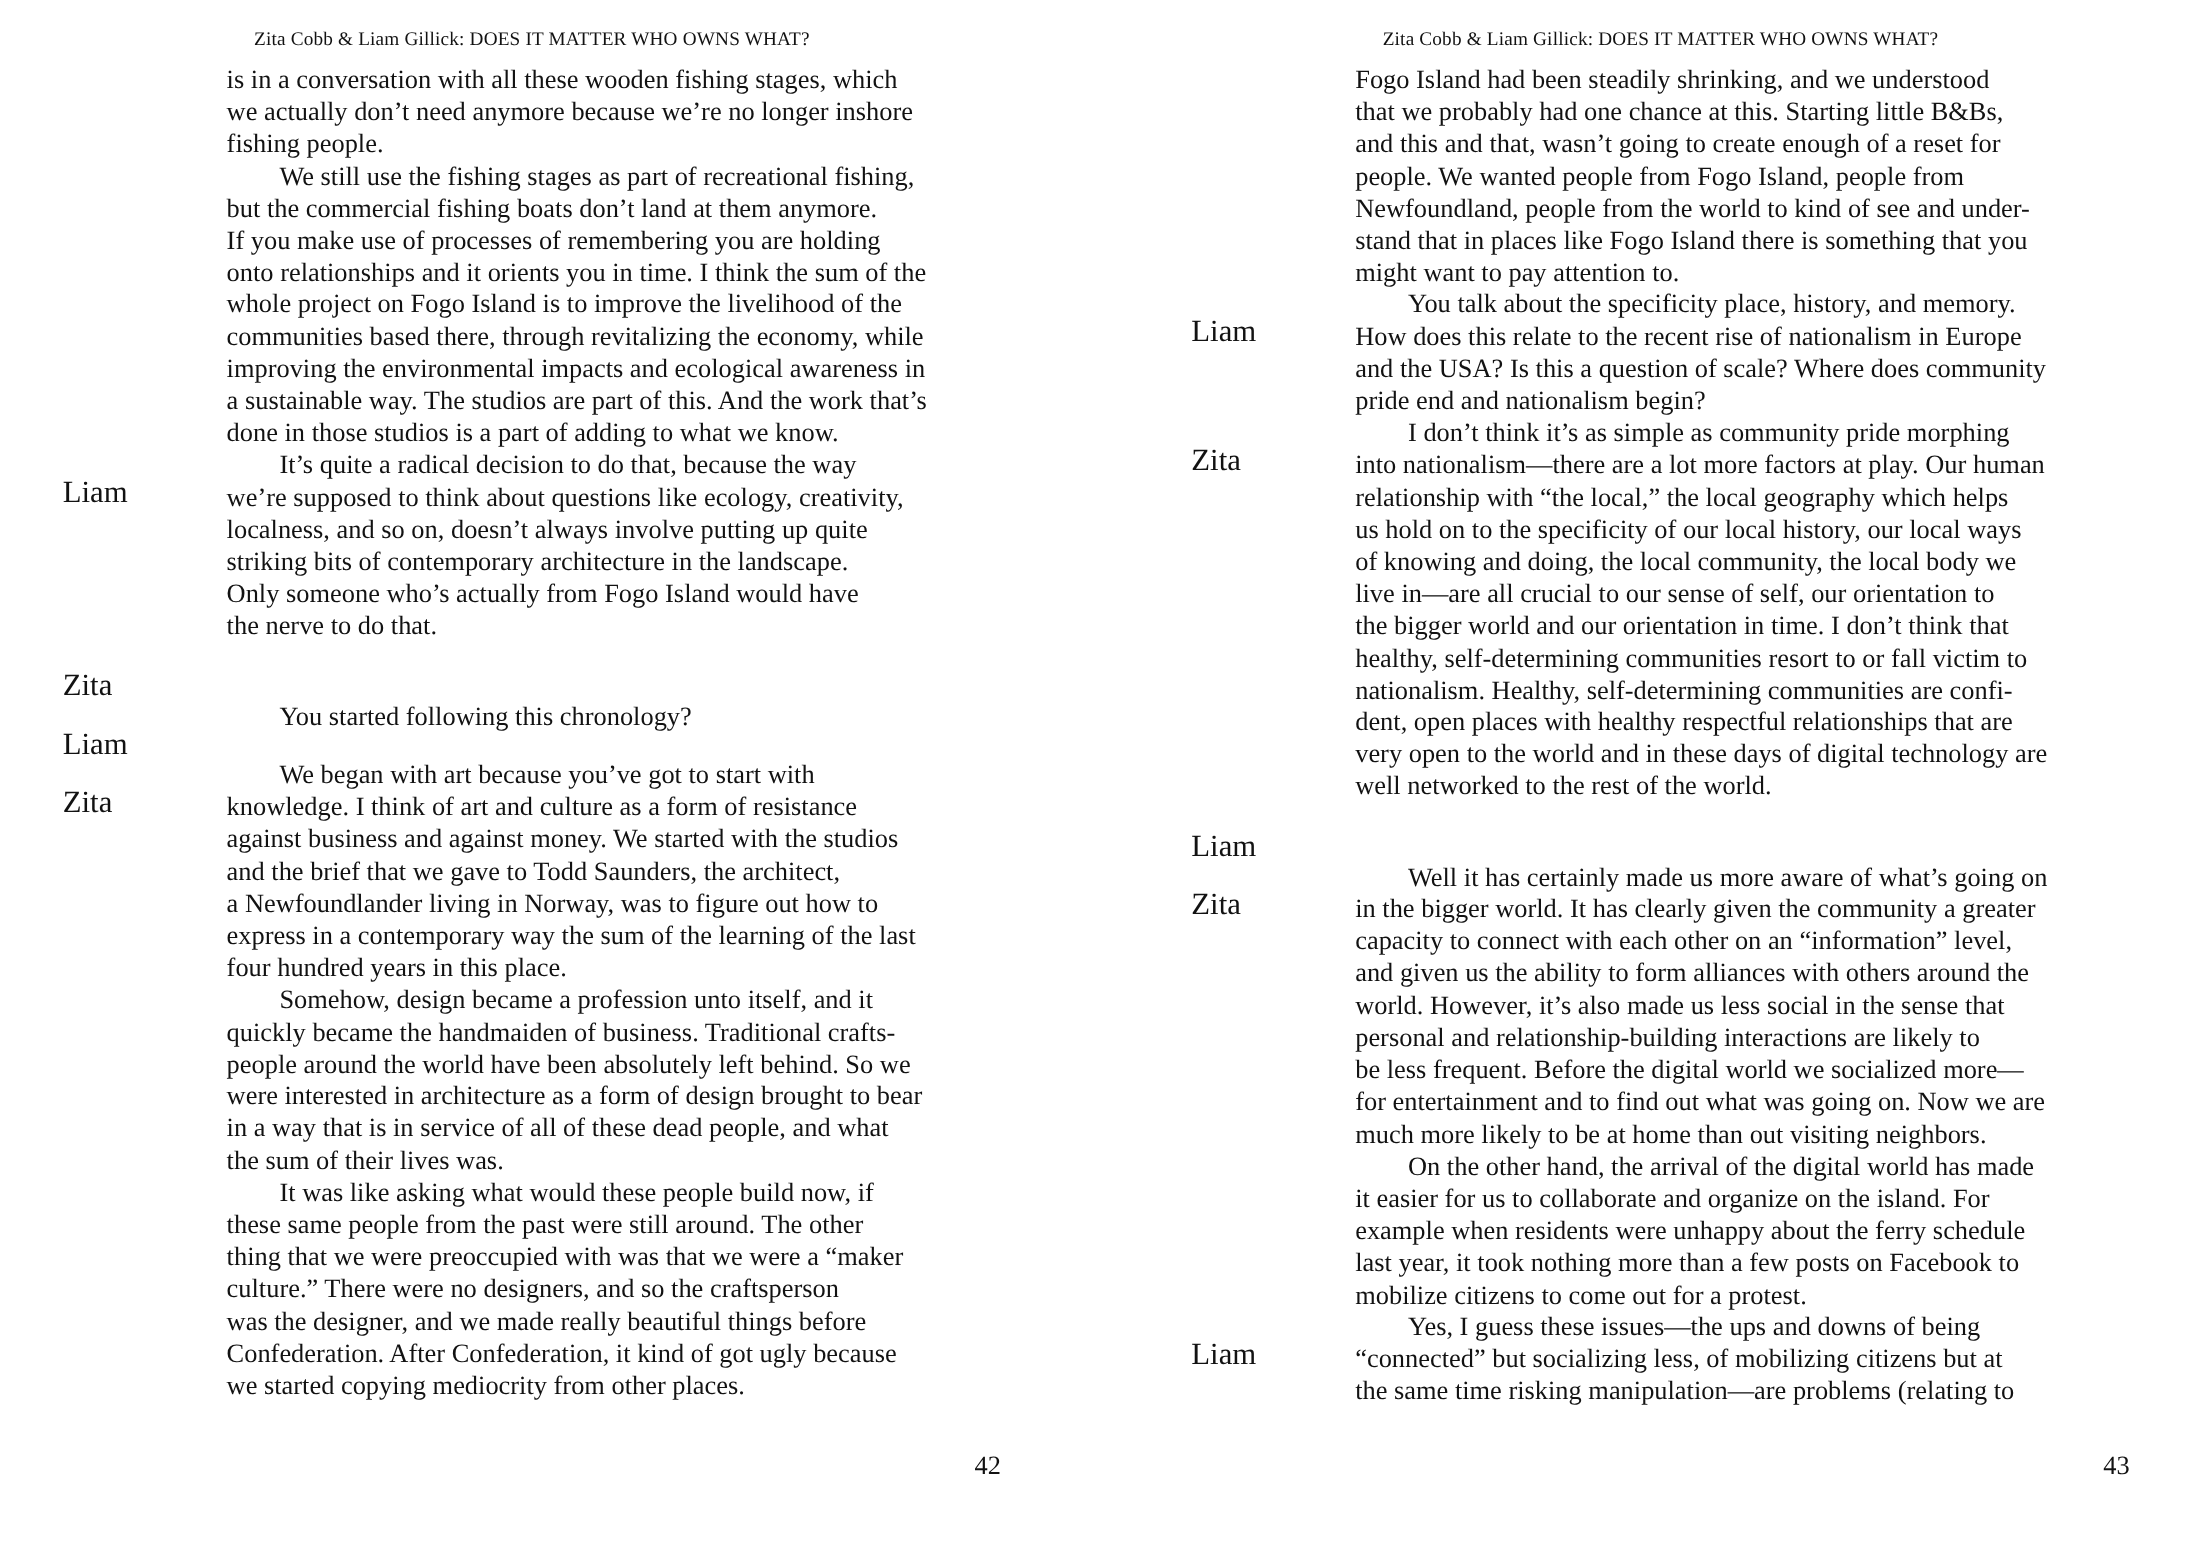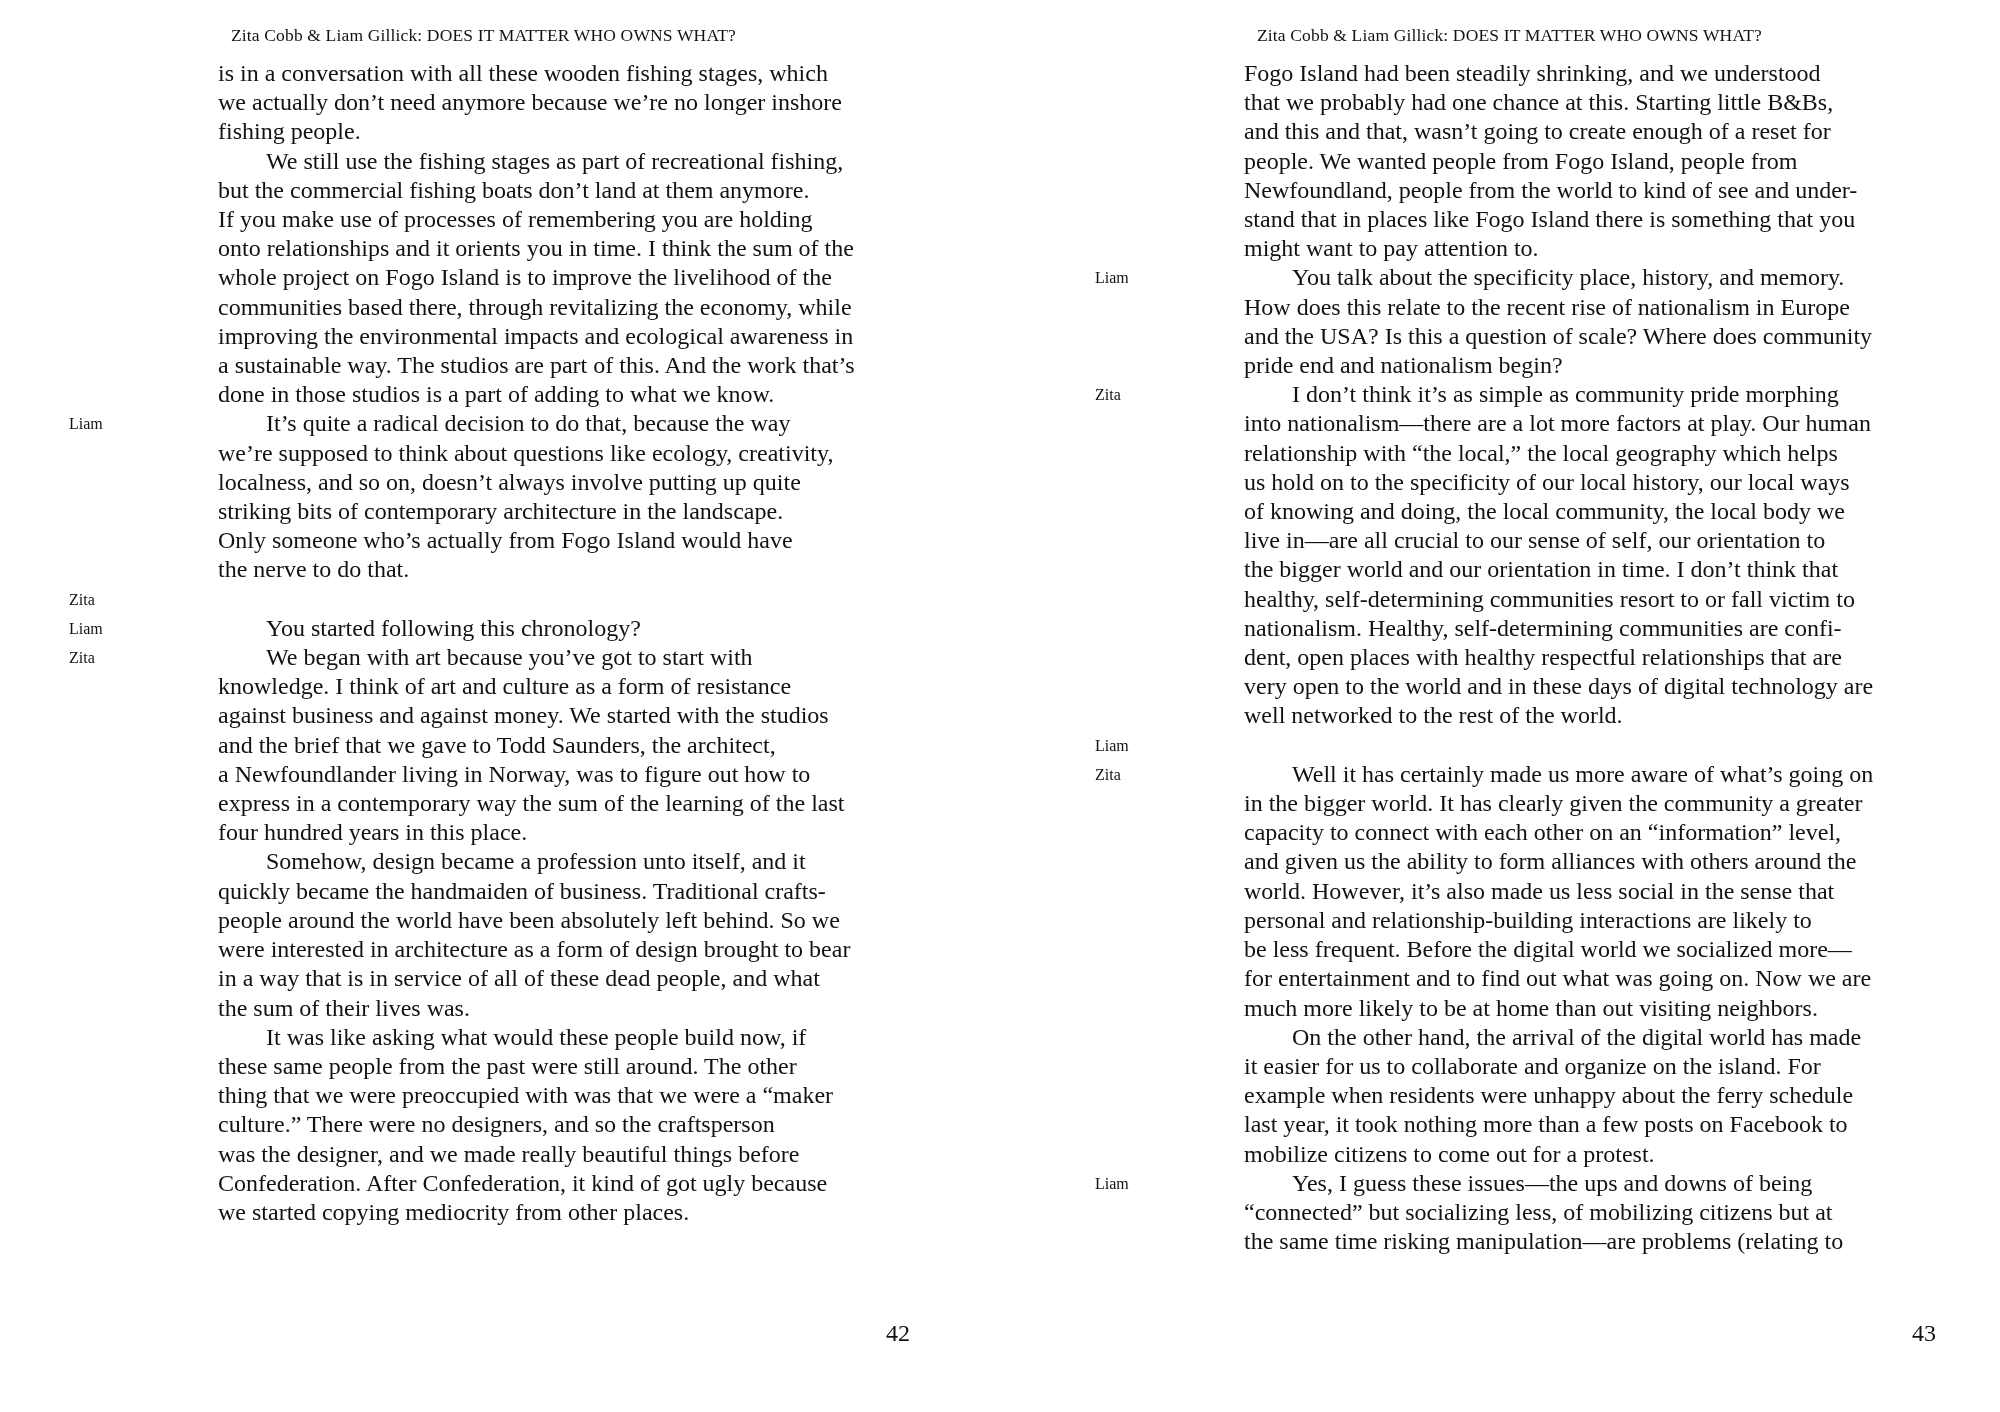--- a/index.html
+++ b/index.html
@@ -15,25 +15,25 @@
   .page { position:absolute; top:0; height:1412px; }
   .page.left  { left:57px;  width:853px; }
   .page.right { left:1083px; width:853px; }
   .running-head {
     position:absolute; top:25px; left:0; width:100%;
     text-align:center;
     font-size:17.5px;
     letter-spacing:0.15px;
     white-space:nowrap;
   }
-  .turns { position:absolute; top:59px; left:12px; width:100%; }
+  .turns { position:absolute; top:59px; left:0; width:100%; }
   .turn { display:flex; align-items:flex-start; }
   .speaker {
     flex:0 0 149px; width:149px;
-    font-size:16px; line-height:29.2px;
+    font-size:28px; line-height:29.2px;margin-top:24px;
   }
   .turn-text {
     flex:1 1 auto; width:704px; max-width:704px;
     font-size:24px; line-height:29.2px;
     white-space:pre-line;
     text-align:left;
   }
   .turn-text.indent { text-indent:48px; }
   .folio {
     position:absolute; top:1320px; left:0; width:100%;

